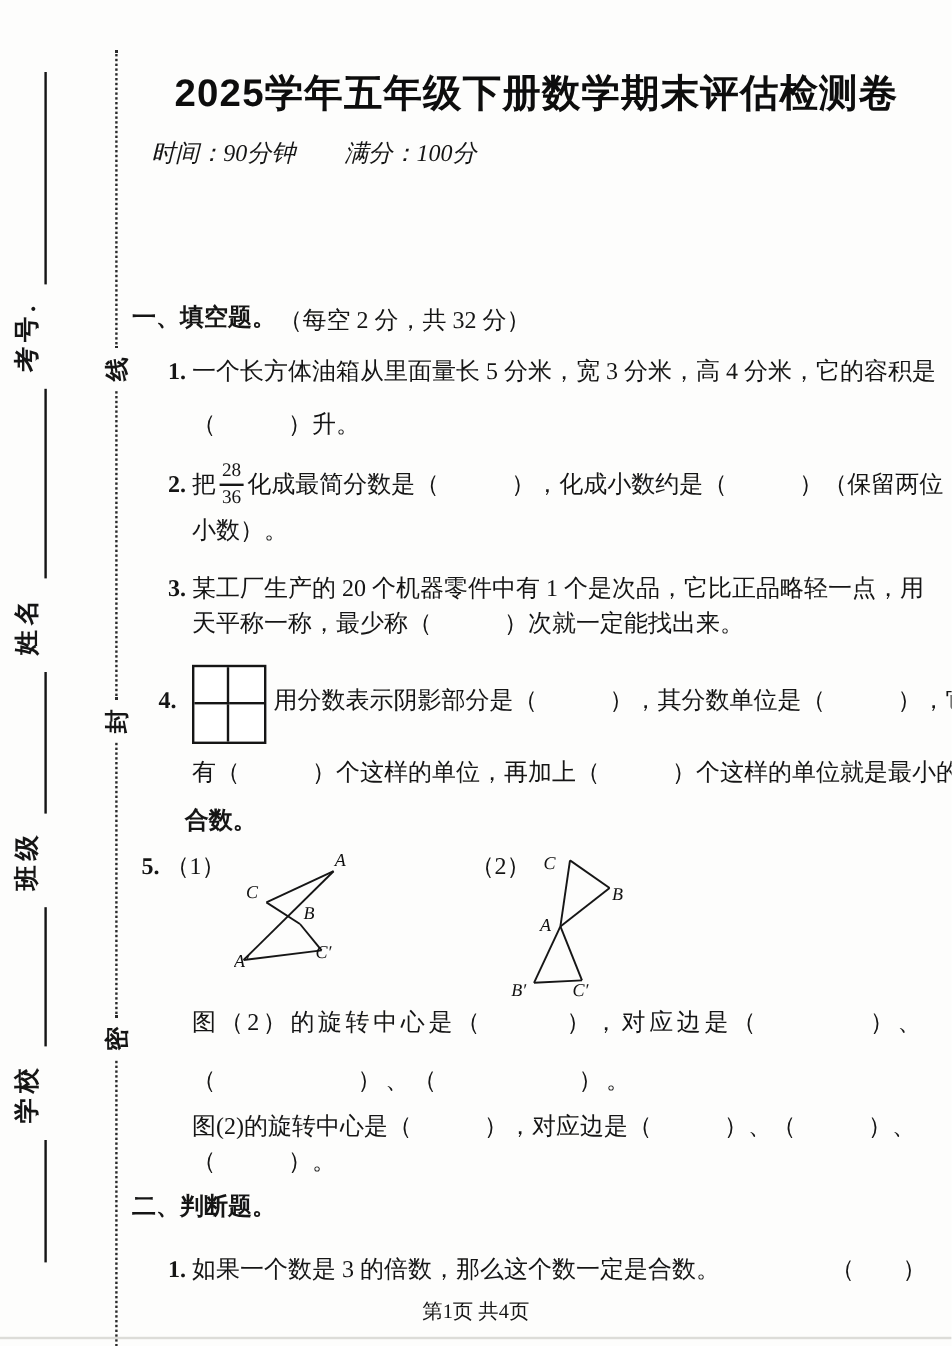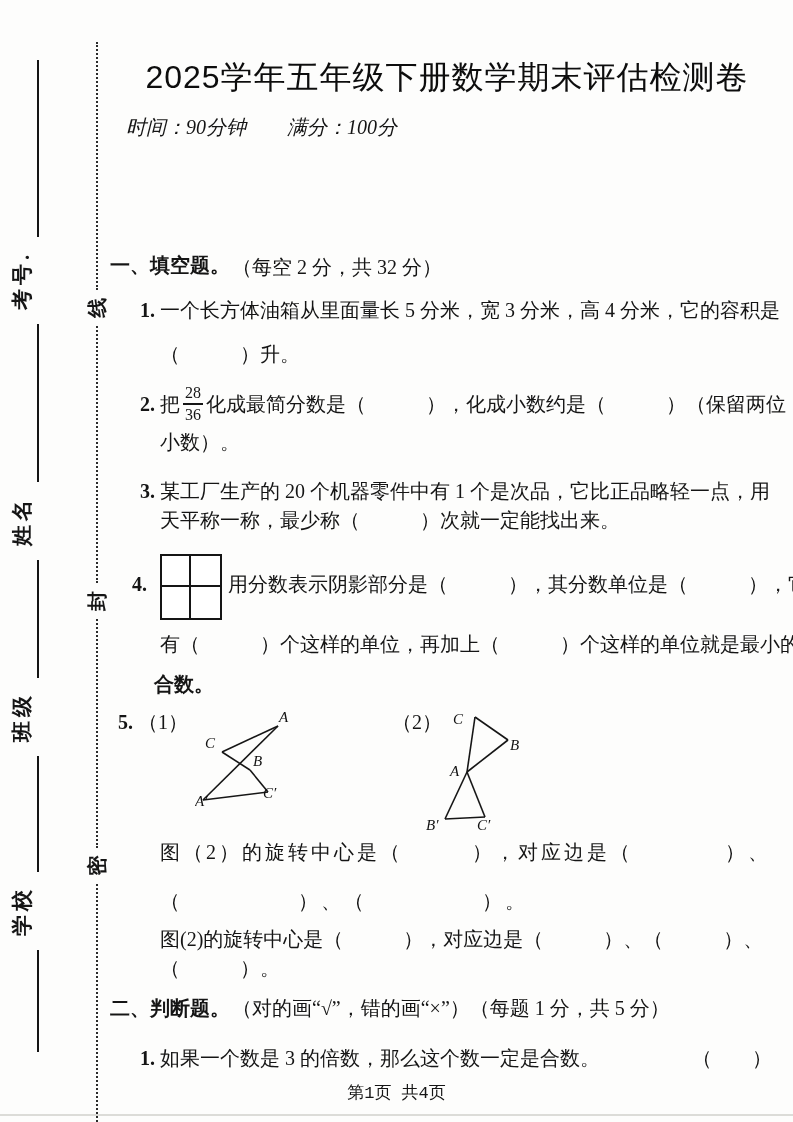--- a/index.html
+++ b/index.html
@@ -16,21 +16,21 @@
 
   .seal-row{position:absolute;left:82px;top:1122px;width:1080px;height:30px;
     transform-origin:0 0;transform:rotate(-90deg);
     display:flex;align-items:center;font-size:20px;font-weight:bold;}
   .seal-dots{height:0;border-top:2px dotted #2a2a2a;align-self:center;}
   .sd0{flex-grow:25;} .sd1{flex-grow:24;} .sd2{flex-grow:27;} .sd3{flex-grow:26;}
   .seal-char{margin:0 8px;}
 
   
   .title{position:absolute;left:108px;top:56px;width:678px;text-align:center;
-    font-size:32px;font-weight:400;letter-spacing:1px;
+    font-size:32px;font-weight:700;letter-spacing:1px;
     font-family:"Liberation Sans","DejaVu Sans",sans-serif;color:#0d0d0d;}
   .subtitle{position:absolute;left:108px;top:114px;width:678px;text-align:left;font-size:20px;font-style:italic;}
   .subtitle span{margin:0 18px;}
 
   
   table.score{position:absolute;left:110px;top:154px;border-collapse:collapse;table-layout:fixed;font-size:20px;}
   table.score td{border:2px solid #161616;text-align:center;padding:0;}
   table.score tr.r1 td{height:42px;}
   table.score tr.r2 td{height:39px;}
   .cw0{width:95px;} .cw{width:93px;} .cwl{width:88px;}
@@ -67,21 +67,21 @@
   .q5block{position:relative;height:140px;}
   .q5lab{position:absolute;left:8px;top:10px;display:flex;}
   .q5lab2{position:absolute;left:282px;top:10px;}
   .figsvg{position:absolute;}
   .figsvg line{stroke:#161616;stroke-width:1.6;}
   .figsvg text{font-size:15px;font-style:italic;font-family:"Liberation Serif",serif;fill:#111;}
 
   .judge{display:flex;align-items:center;height:40px;padding-left:30px;padding-right:14px;}
   .judge .blank{margin-left:auto;}
 
-  .footer{position:absolute;left:0;top:1081px;width:793px;text-align:center;font-size:17px;font-family:Liberation Mono, monospace;}
+  .footer{position:absolute;left:0;top:1081px;width:793px;text-align:center;font-size:17px;}
   .bottom-edge{position:absolute;left:0;top:1114px;width:793px;border-top:2px solid #dcdcd8;}
 </style>
 </head>
 <body>
 
 <div class="page">
 
   <div class="fields-row">
     <span class="field-line fl0"></span>
     <span class="field-label">学校</span>
@@ -204,21 +204,20 @@
     </div>
     <div class="ln h38 ind2">
       <span>图(2)的旋转中心是（　　　），对应边是（　　　）、（　　　）、</span>
     </div>
     <div class="ln h40 ind2">
       <span>（　　　）。</span>
     </div>
 
     <div class="ln h40">
       <span class="sec">二、判断题。</span>
-      <span class="note">（对的画“√”，错的画“×”）（每题 1 分，共 5 分）</span>
     </div>
 
     <div class="judge">
       <span class="qn">1.</span>
       <span>如果一个数是 3 的倍数，那么这个数一定是合数。</span>
       <span class="blank">（　　）</span>
     </div>
 
   </div>
 

